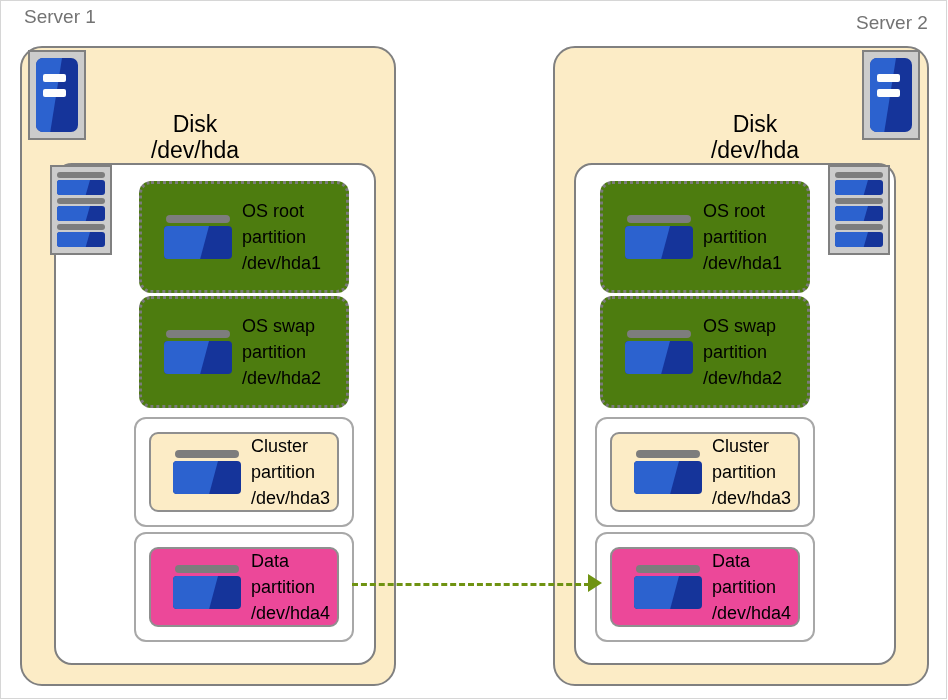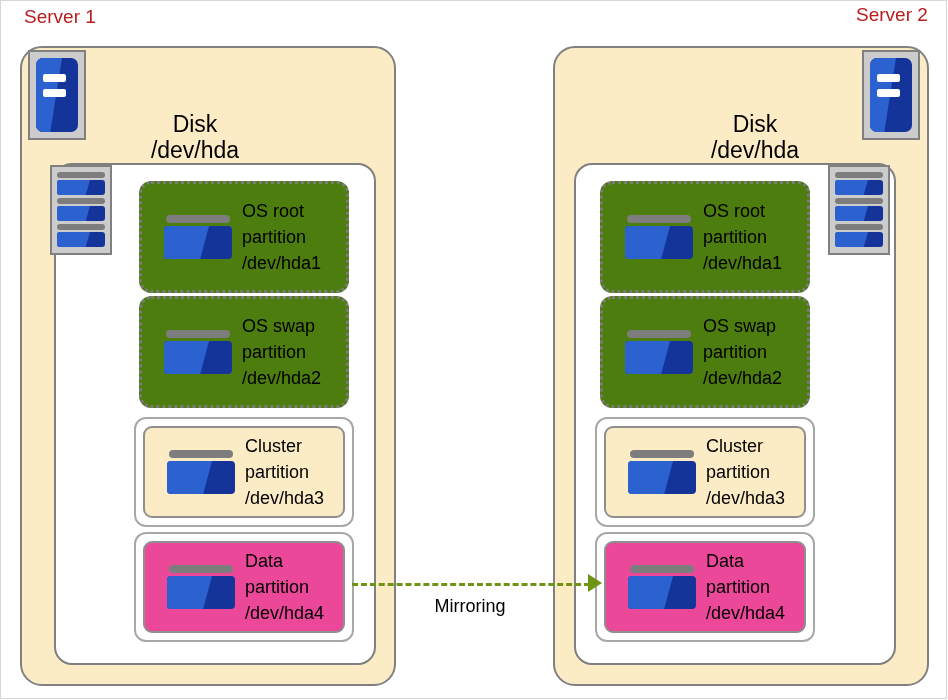--- a/index.html
+++ b/index.html
@@ -13,21 +13,21 @@
     -webkit-font-smoothing:antialiased;
   }
   .stage{position:absolute;left:0;top:0;width:948px;height:700px;}
   .frame{position:absolute;left:0;top:0;width:947px;height:699px;border:1px solid #d6d6d6;box-sizing:border-box;}
 
   
   .server-label{
     position:absolute;
     font-size:19px;
     line-height:22px;
-    color:#b91c1c;
+    color:#737373;
     white-space:nowrap;
   }
 
   
   .disk-box{
     position:absolute;
     background:#fcecc6;
     border:2.5px solid #808080;
     border-radius:22px;
     box-sizing:border-box;
@@ -112,21 +112,21 @@
     position:absolute;
     box-sizing:border-box;
     border-radius:12px;
   }
   .partition.dotted{
     background:#4d7c0f;
     border:3px dotted #7b7b7b;
   }
   .partition.solid{
     border:2px solid #a8a8a8;
-    padding:7px;
+    padding:13px;
     background:transparent;
   }
   .partition.solid .inner{
     width:100%;height:100%;
     box-sizing:border-box;
     border:2px solid #8f8f8f;
     border-radius:9px;
     position:relative;
   }
   .partition.solid.cluster .inner{background:#fcecc6;}
@@ -270,23 +270,22 @@
       <div class="ptext">
         <div>Data</div>
         <div>partition</div>
         <div>/dev/hda4</div>
       </div>
     </div>
   </div>
 
   <div class="mirror-line" style="left:352px;top:583px;width:238px;"></div>
   <div class="mirror-arrow" style="left:588px;top:574px;"></div>
-  <div class="mirror-label" style="left:400px;top:595px;width:140px;">Mirroring</div>
-
-  <div class="server-label" style="left:856px;top:4px;">Server 2</div>
+
+  <div class="server-label" style="left:856px;top:12px;">Server 2</div>
 
   <div class="disk-box" style="left:553px;top:46px;width:376px;height:640px;"></div>
 
   <div class="disk-caption" style="left:640px;top:93px;width:230px;">
     <div>Disk</div>
     <div>/dev/hda</div>
   </div>
 
   <div class="server-icon" style="left:862px;top:50px;">
     <div class="body">

